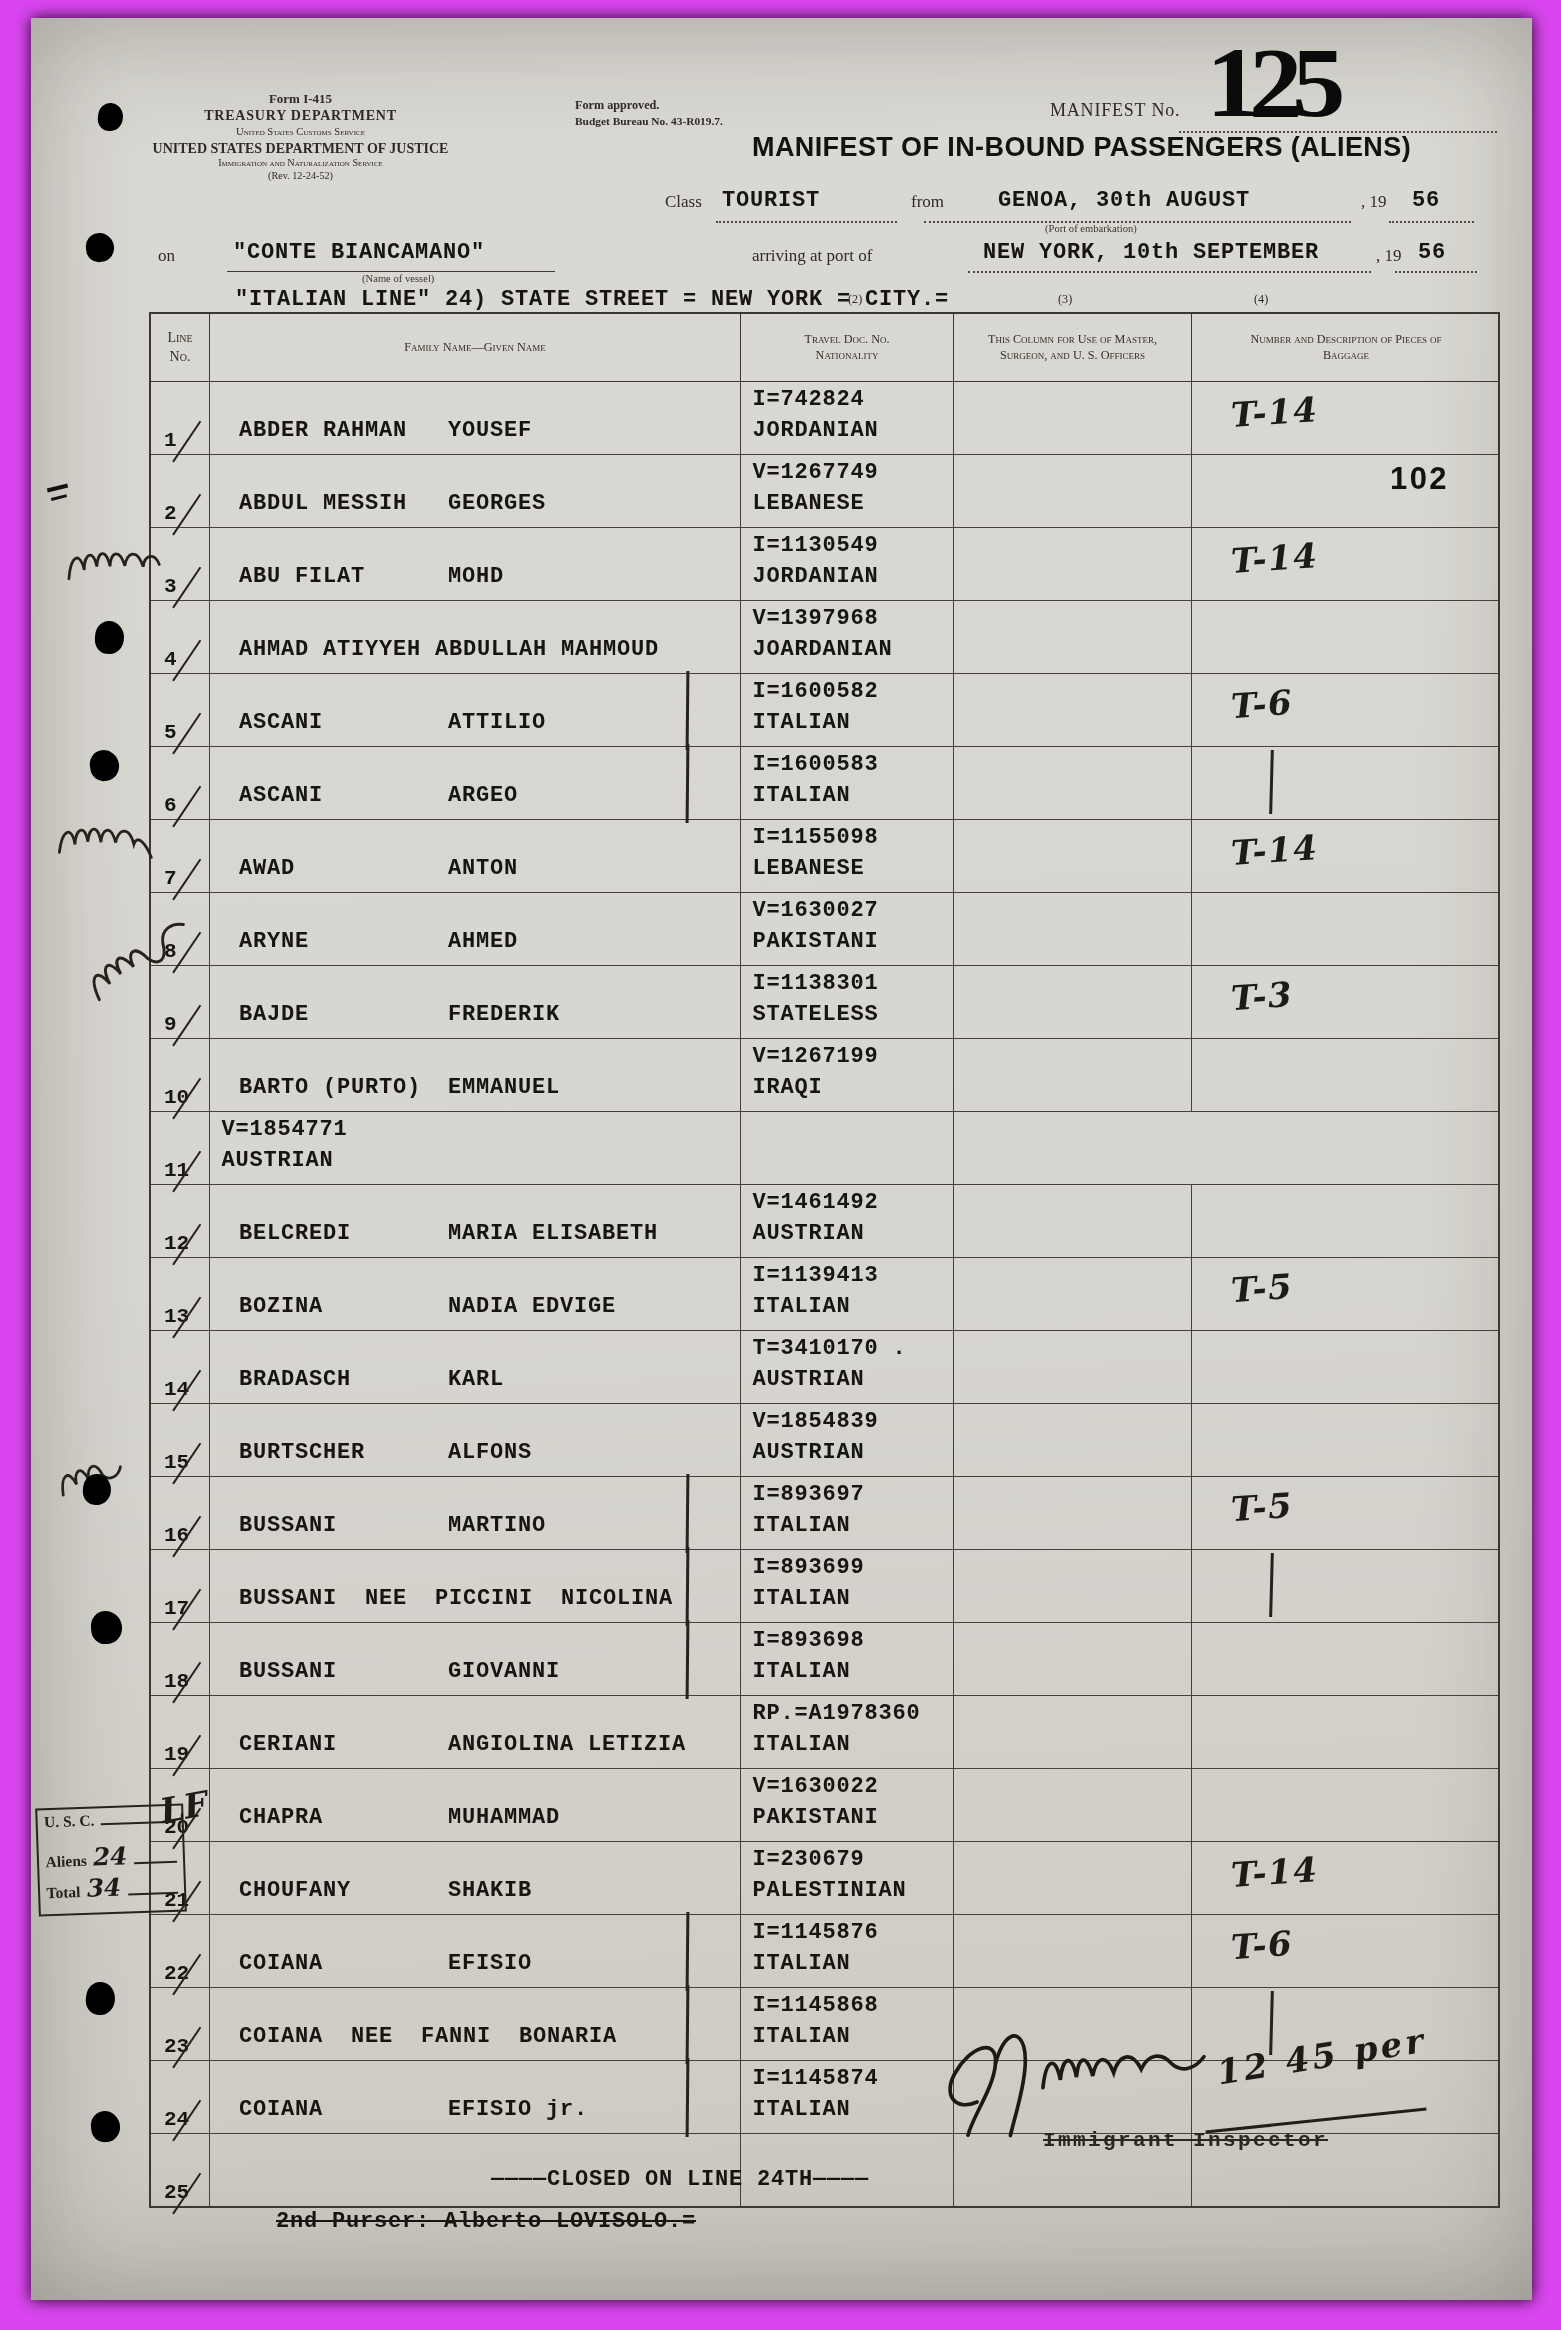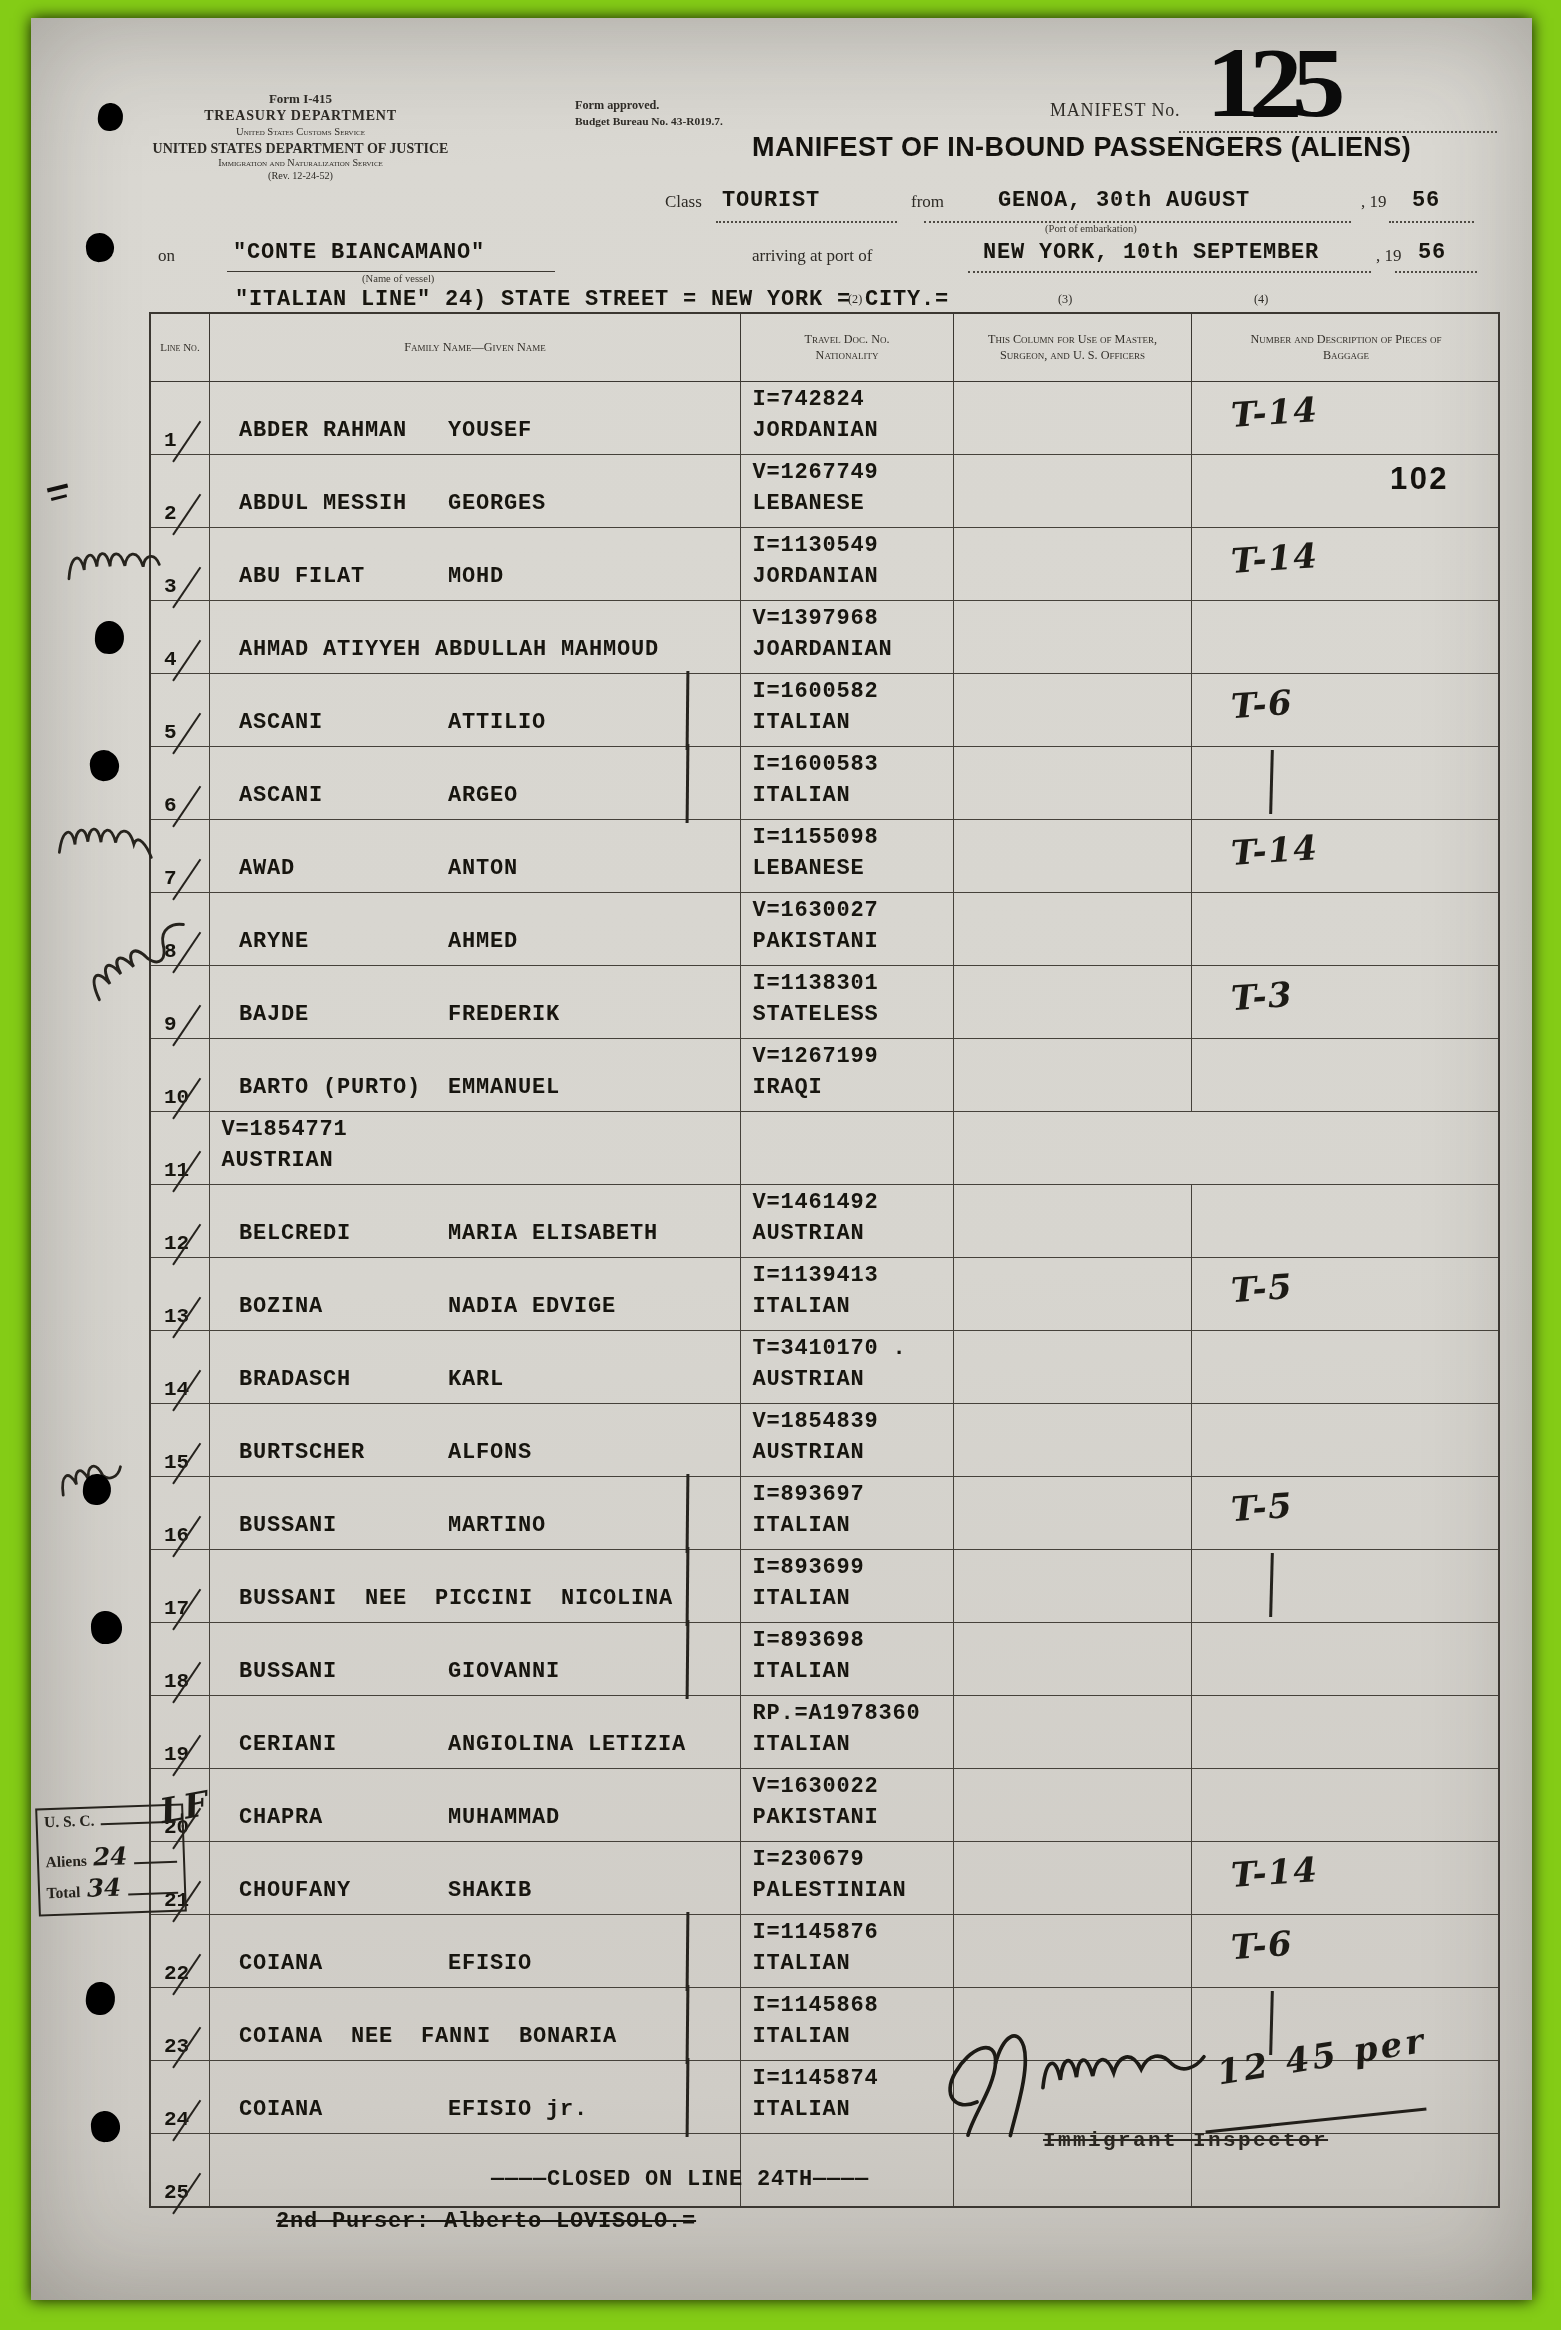--- a/index.html
+++ b/index.html
@@ -1,16 +1,16 @@
 <!DOCTYPE html>
 <html style="font-size:13px"><head>
 <meta charset="utf-8">
 <style>
   html,body{margin:0;padding:0;background:#060606;}
-  .stage{position:relative;width:1562px;height:2330px;background:#84cc16;overflow:hidden;
+  .stage{position:relative;width:1562px;height:2330px;background:#d946ef;overflow:hidden;
          font-family:"Liberation Serif",serif;}
   
   .page{position:absolute;left:31px;top:18px;width:1501px;height:2282px;
         background:linear-gradient(178deg,#d4d2cc 0%,#dad8d2 7%,#d7d5cf 55%,#cfccc6 90%,#c3c0b9 100%);
         box-shadow:inset 0 0 106px rgba(40,35,28,.28), 0 0 14.7px rgba(0,0,0,.9);}
   .printed{font-family:"Liberation Serif",serif;color:#2e2b26;}
   .typed{font-family:"Liberation Mono","DejaVu Sans Mono",monospace;font-weight:bold;color:#17150f;}
   .hand{font-family:"DejaVu Serif",serif;font-style:italic;font-weight:bold;color:#1d1b16;}
   .sc{font-variant:small-caps;}
   .abs{position:absolute;}
@@ -63,21 +63,21 @@
   
   .mtable{position:absolute;left:118px;top:294px;width:1351px;border:2px solid #3b3731;
           box-sizing:border-box;background:transparent;}
   .thead,.trow{display:grid;grid-template-columns:59px 531px 213px 238px 308px;}
   .thead{height:67px;border-bottom:1.6px solid #3b3731;}
   .hcell{border-right:1.5px solid #3b3731;display:flex;align-items:center;justify-content:center;
          text-align:center;font-family:"Liberation Serif",serif;font-variant:small-caps;
          font-size:12.2px;line-height:1.3;color:#322e28;padding:0 8.2px;box-sizing:border-box;}
   .hcell:last-child{border-right:none;}
   .hcell .inner{max-width:204px;}
-  .hc-no{font-size:11px;}
+  .hc-no{font-size:14px;}
   .trow{height:72px;border-bottom:1.5px solid #45413a;position:relative;}
   .trow:last-child{border-bottom:none;}
   .cell{border-right:1.5px solid #45413a;position:relative;box-sizing:border-box;overflow:visible;}
   .cell:last-child{border-right:none;}
   .rn{position:absolute;left:13px;bottom:1.6px;font-size:21px;}
   .slash{position:absolute;left:21px;bottom:-8.2px;width:2.4px;height:49px;background:#26231e;
          transform:rotate(34deg);transform-origin:bottom center;}
   .fam{position:absolute;left:29px;top:36px;font-size:22px;letter-spacing:0.8px;white-space:pre;}
   .giv{position:absolute;left:238px;top:36px;font-size:22px;letter-spacing:0.8px;white-space:pre;}
   .docno{position:absolute;left:11.4px;top:4.9px;font-size:22px;letter-spacing:0.8px;white-space:pre;}

